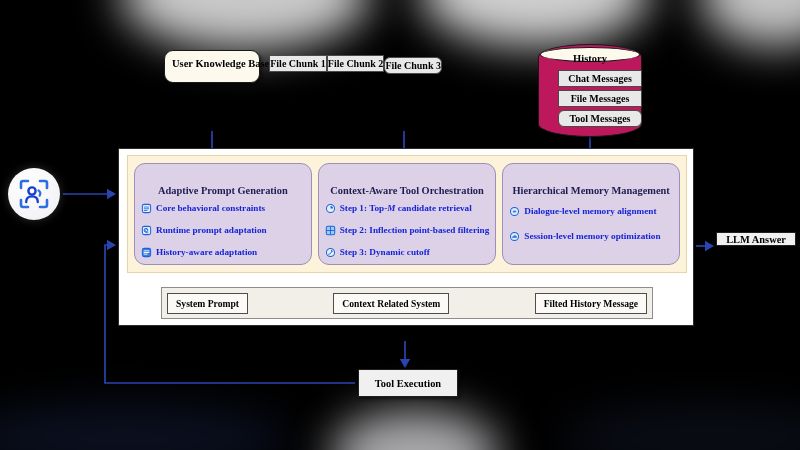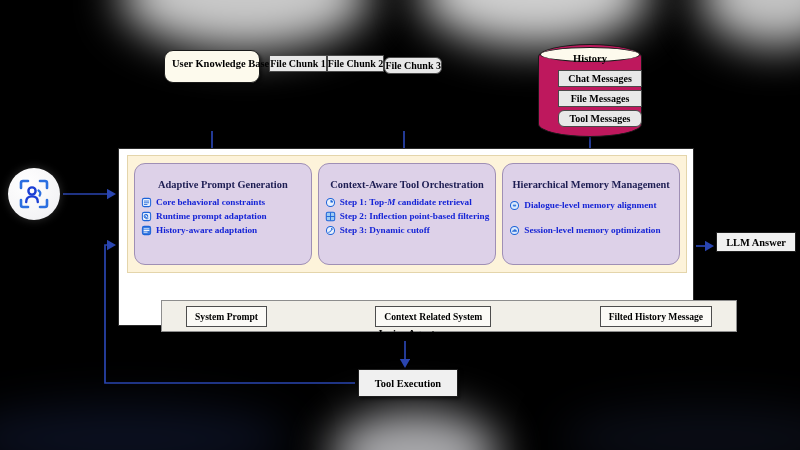--- a/index.html
+++ b/index.html
@@ -121,34 +121,34 @@
     border: 1px solid #e4d5ab;
     display: flex;
     gap: 6px;
     padding: 7px 6px;
   }
   .module {
     flex: 1;
     background: #ddd1e8;
     border: 1px solid #9f8fb5;
     border-radius: 11px;
-    padding: 14px 6px 4px 6px;
+    padding: 20px 6px 4px 6px;
     display: flex;
     flex-direction: column;
   }
   .module-title {
     font-weight: bold;
     font-size: 10.4px;
     color: #1d1d52;
     text-align: center;
     line-height: 14px;
     margin-bottom: 4px;
     white-space: nowrap;
   }
-  .bullets { display: flex; flex-direction: column; gap: 1px; }
+  .bullets { display: flex; flex-direction: column; gap: 9px; }
   .bullets.spaced { gap: 12px; margin-top: 3px; }
   .bullet {
     display: flex;
     align-items: center;
     gap: 4px;
     font-weight: bold;
     font-size: 9.2px;
     color: #1524d6;
     line-height: 13px;
     white-space: nowrap;
@@ -157,28 +157,27 @@
     flex: 0 0 auto;
     width: 11px; height: 11px;
     display: flex; align-items: center; justify-content: center;
   }
   .bullet i { font-style: italic; }
 
   
   #outputs-row {
     position: absolute;
     left: 42px; top: 138px;
-    width: 576px; height: 32px;
+    width: 492px; height: 32px;
     background: #f1efe8;
     border: 1px solid #8d8d8d;
     display: flex;
     align-items: center;
     justify-content: space-between;
-    padding: 0 24px;
-    margin-top: 13px;
+    padding: 0 5px;
   }
   .out-chip {
     background: #fbfaf6;
     border: 1px solid #4d4d4d;
     font-weight: bold;
     font-size: 9.6px;
     color: #000;
     padding: 3px 8px;
     line-height: 13px;
     white-space: nowrap;
@@ -197,21 +196,21 @@
   .term-box {
     background: #f0f0f0;
     border: 1px solid #1f1f1f;
     font-weight: bold;
     font-size: 10.4px;
     color: #000;
     display: flex; align-items: center; justify-content: center;
     box-shadow: 2px 2px 3px rgba(0,0,0,0.5);
     white-space: nowrap;
   }
-  #llm-answer { left: 716px; top: 232px; width: 80px; height: 20px; }
+  #llm-answer { left: 716px; top: 232px; width: 80px; height: 14px; }
   #tool-execution { left: 358px; top: 369px; width: 100px; height: 28px; }
 
   svg.wires { left: 0; top: 0; width: 800px; height: 450px; overflow: visible; }
 </style>
 </head>
 <body>
 
 <div id="stage">
   <div class="glow glow-top-a"></div>
   <div class="glow glow-top-b"></div>

